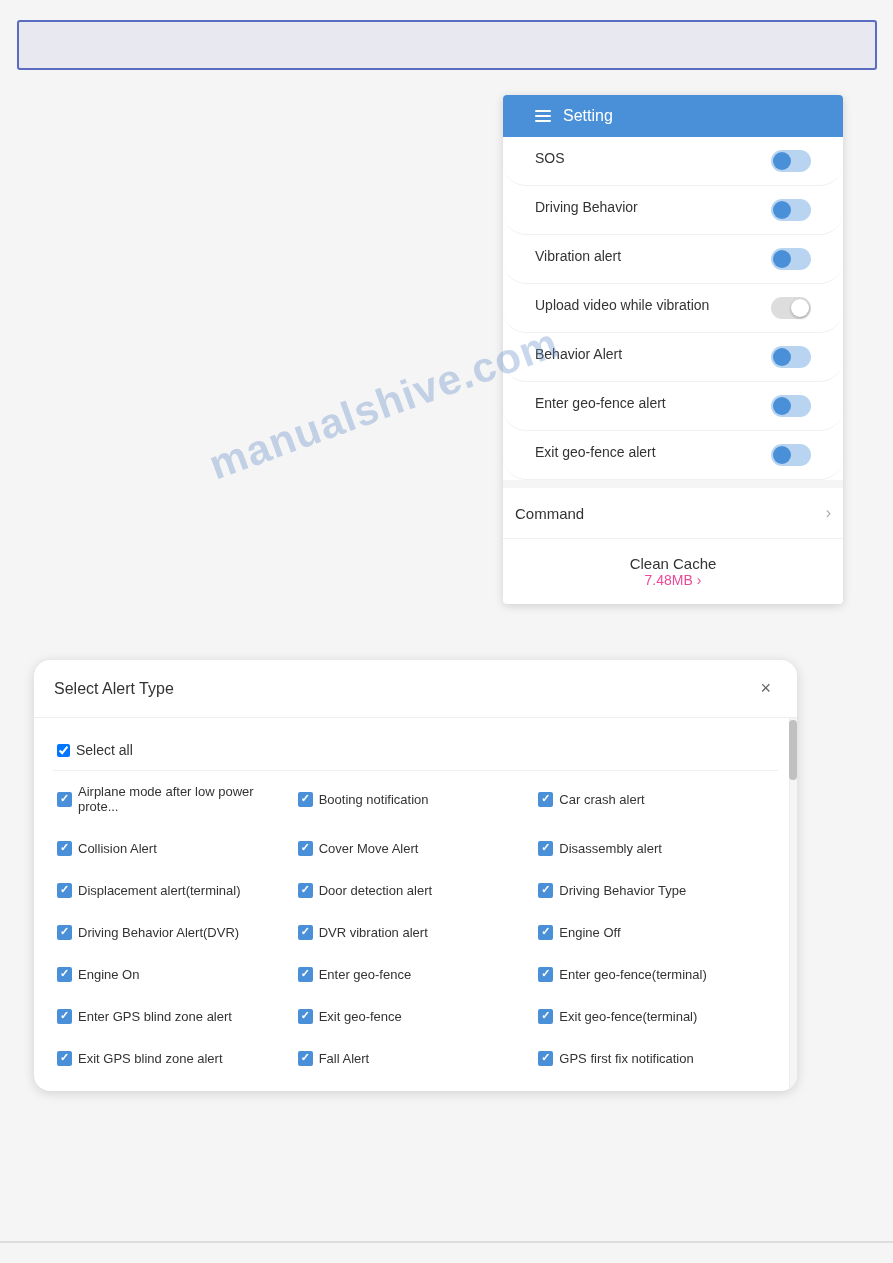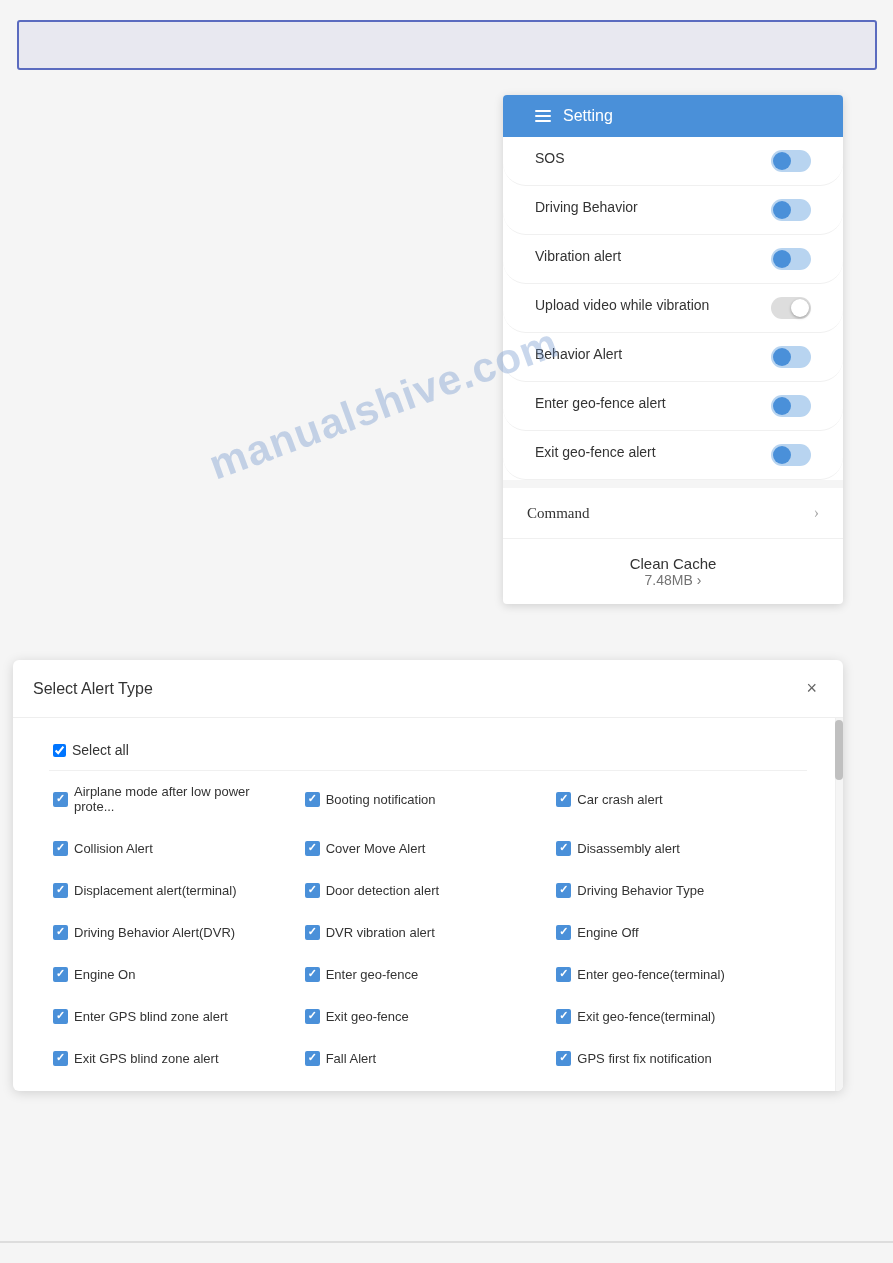--- a/index.html
+++ b/index.html
@@ -113,24 +113,23 @@
 
     .settings-divider {
       height: 8px;
       background: #f5f5f5;
     }
 
     .settings-nav-row {
       display: flex;
       align-items: center;
       justify-content: space-between;
-      padding: 16px 24px;
+      padding: 16px 12px;
       border-bottom: 1px solid #f0f0f0;
       cursor: pointer;
-      font-family: Liberation Serif, serif;
     }
 
     .settings-nav-row .nav-label {
       font-size: 15px;
       color: #333;
     }
 
     .chevron {
       color: #aaa;
       font-size: 16px;
@@ -144,21 +143,21 @@
       cursor: pointer;
       flex-direction: column;
     }
 
     .cache-label {
       font-size: 15px;
       color: #333;
     }
 
     .cache-value {
-      color: #737373;
+      color: #ec4899;
       font-size: 14px;
       display: flex;
       align-items: center;
       gap: 4px;
     }
 
     
     .watermark {
       position: absolute;
       top: 380px;
@@ -169,24 +168,24 @@
       transform: rotate(-20deg);
       pointer-events: none;
       white-space: nowrap;
       letter-spacing: 1px;
     }
 
     
     .alert-dialog {
       position: absolute;
       top: 660px;
-      left: 13px;
-      width: 830px;
+      left: 34px;
+      width: 763px;
       background: #fff;
-      border-radius: 6px;
+      border-radius: 16px;
       box-shadow: 0 2px 12px rgba(0,0,0,0.15);
       overflow: hidden;
     }
 
     .alert-dialog-header {
       display: flex;
       align-items: center;
       justify-content: space-between;
       padding: 16px 20px;
       border-bottom: 1px solid #eee;
@@ -201,21 +200,21 @@
     .close-btn {
       font-size: 18px;
       color: #666;
       cursor: pointer;
       background: none;
       border: none;
       padding: 2px 6px;
     }
 
     .alert-dialog-body {
-      padding: 16px 36px;
+      padding: 16px 19px;
       position: relative;
     }
 
     
     .scroll-track {
       position: absolute;
       right: 0;
       top: 0;
       bottom: 0;
       width: 8px;

